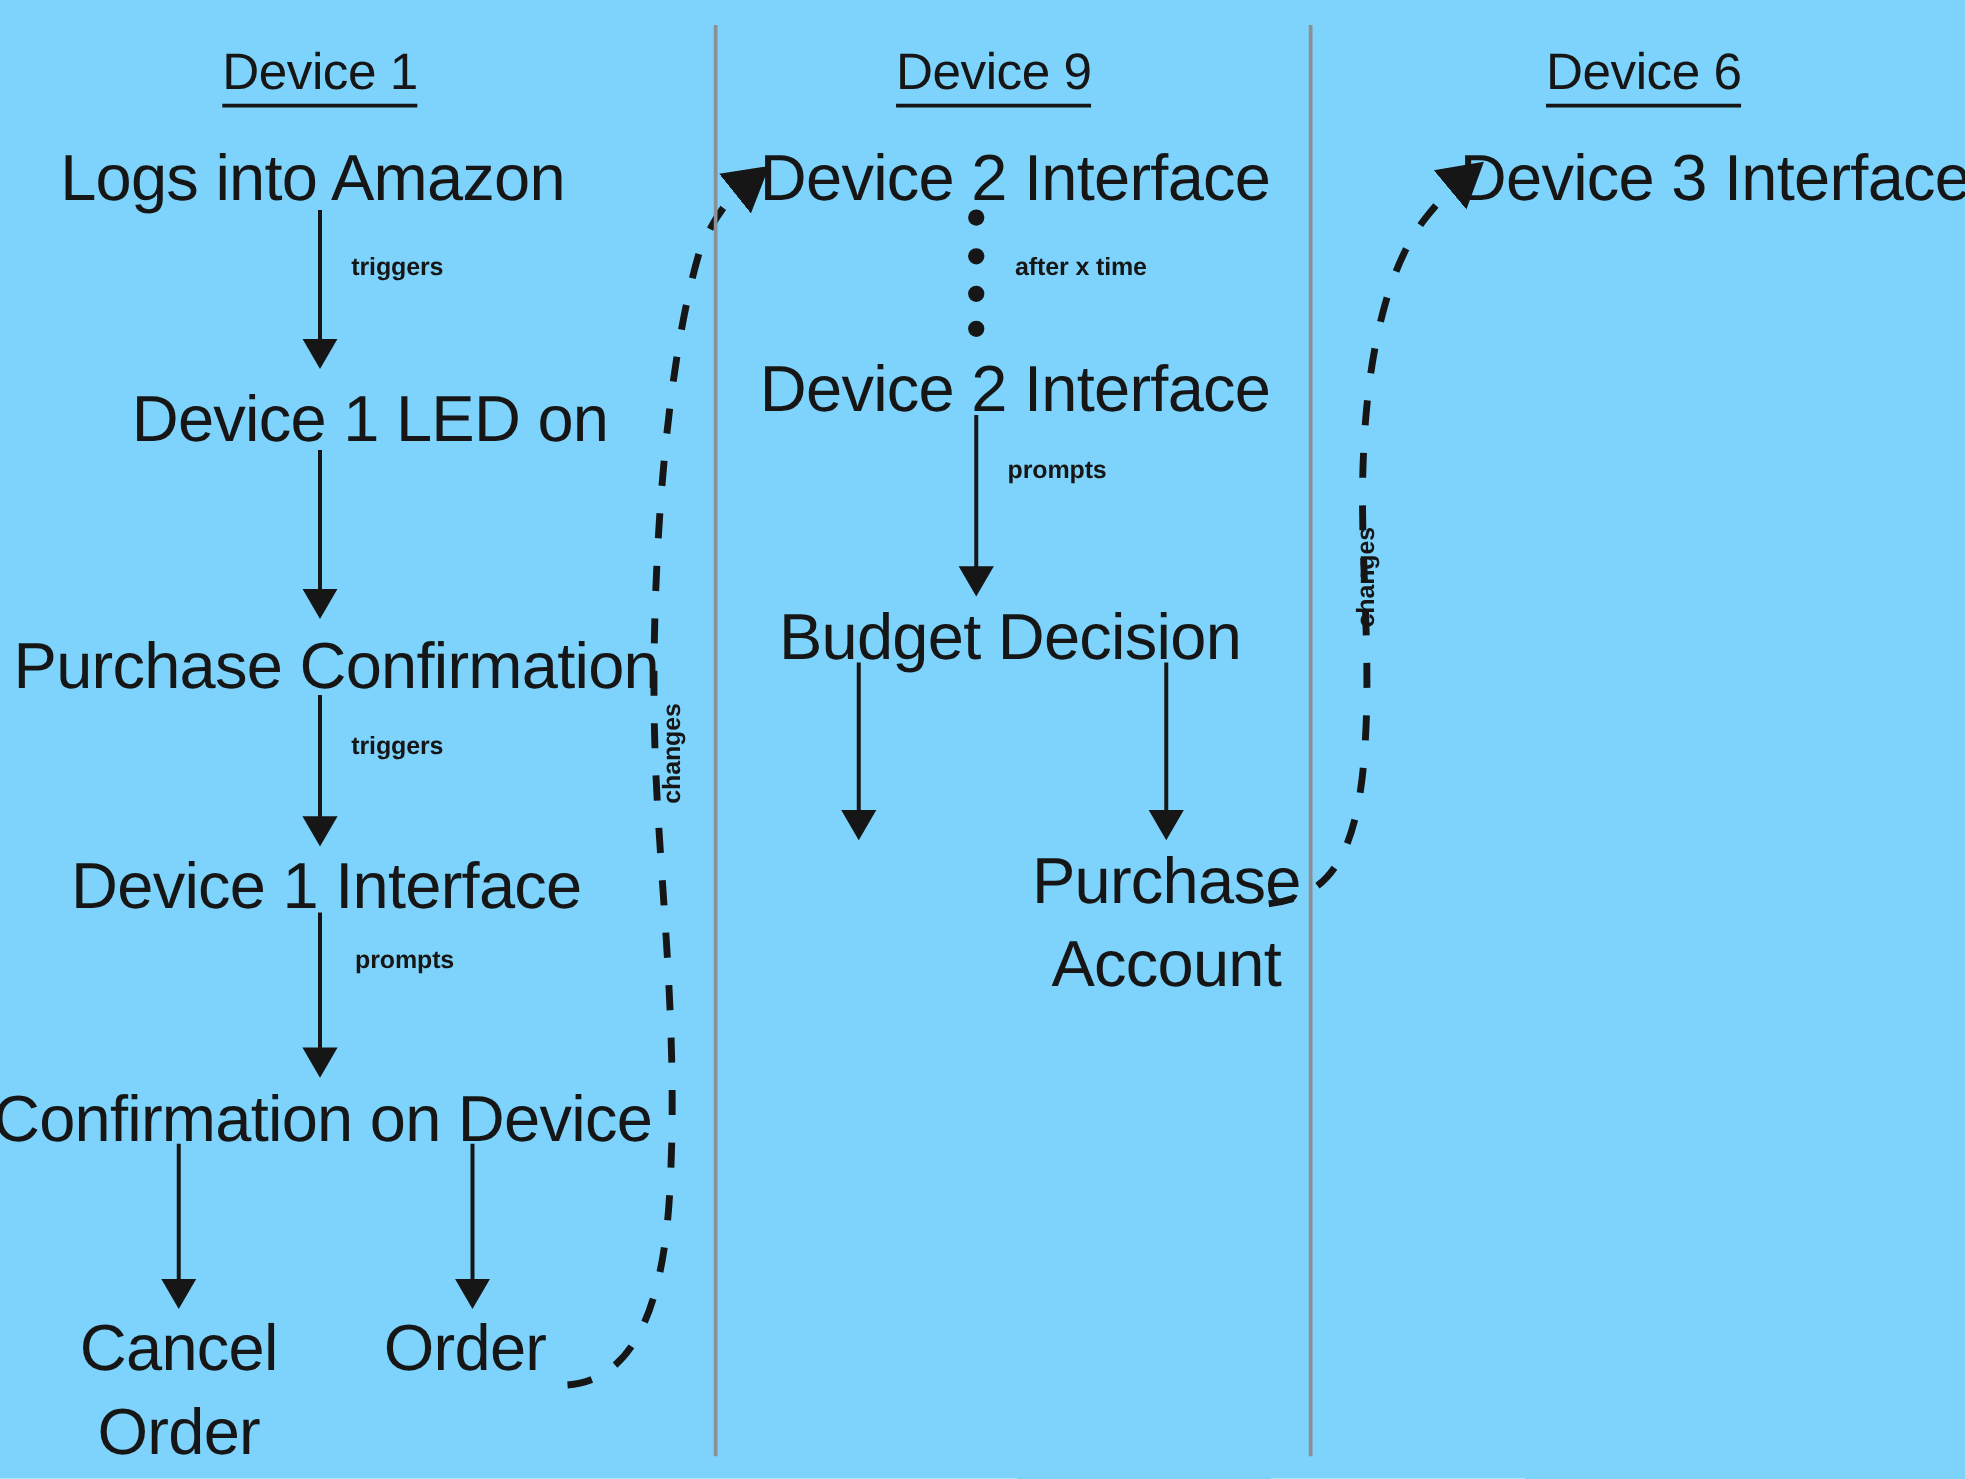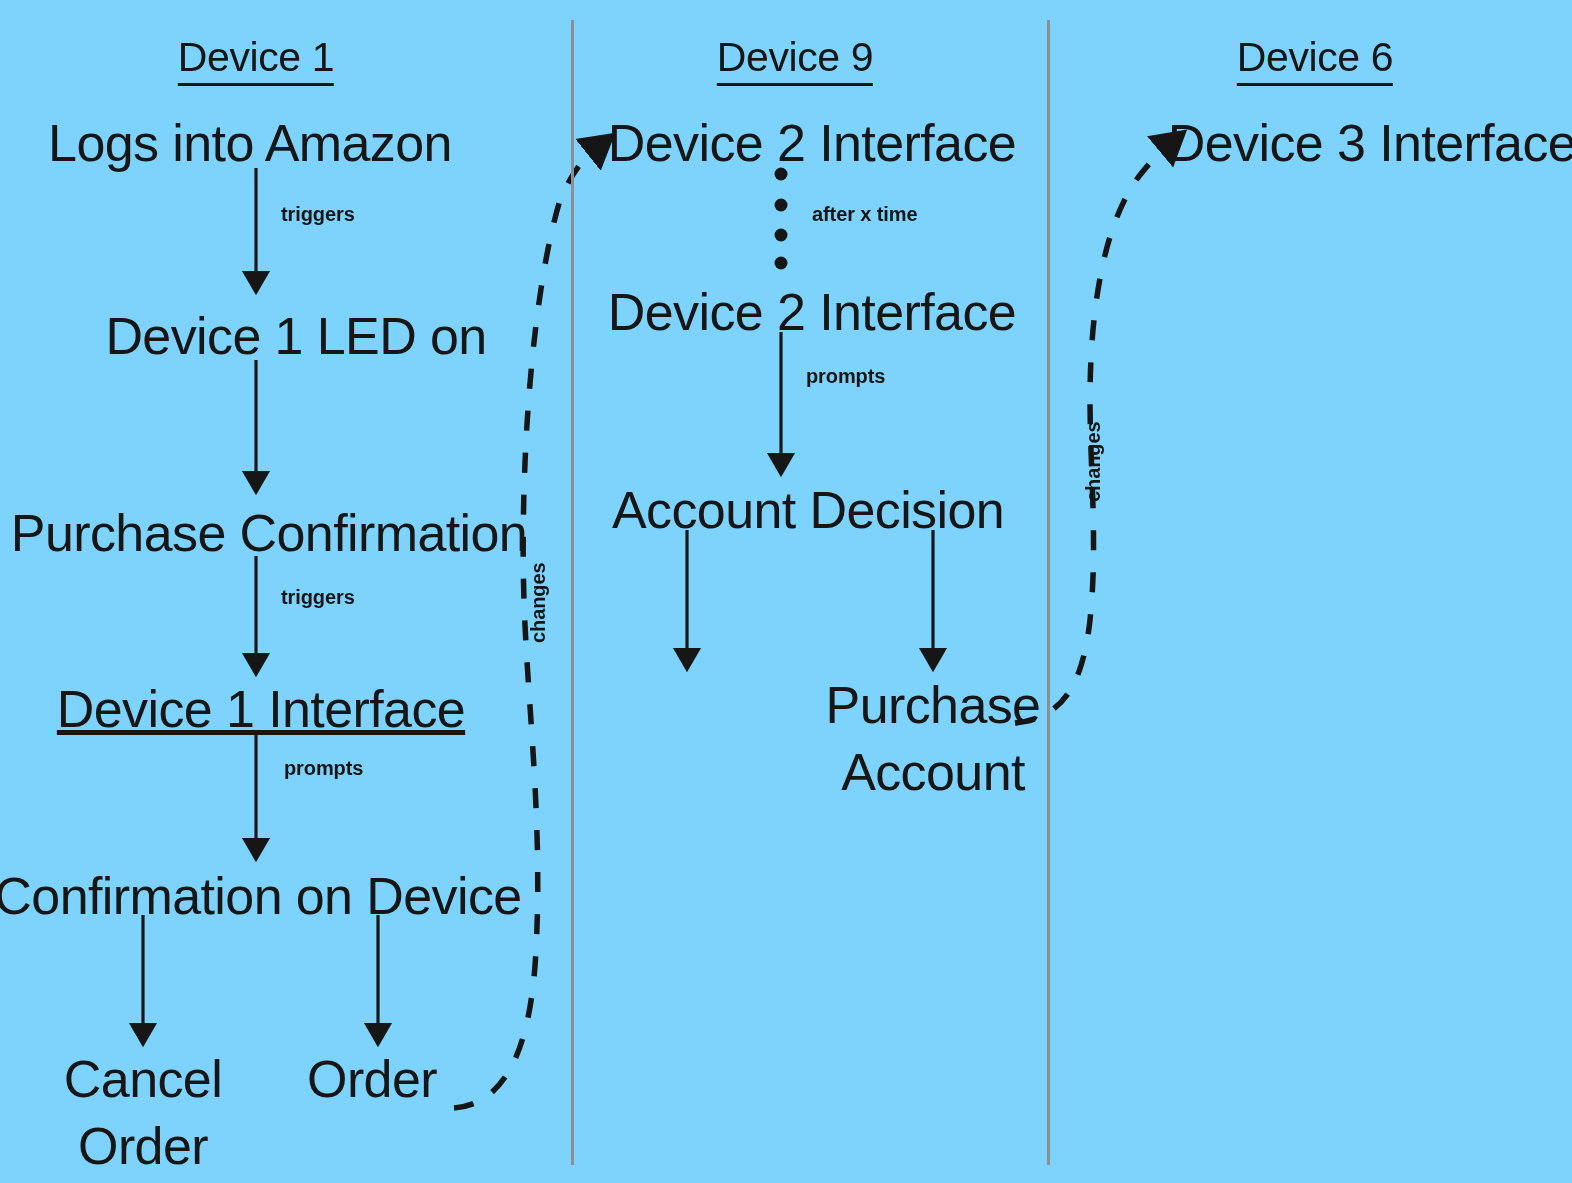--- a/index.html
+++ b/index.html
@@ -134,21 +134,21 @@
   <div class="col-title" style="left:1315px; top:34px;">
     <span>Device 6</span>
   </div>
 
   <div class="node" style="left:250px; top:110px;">Logs into Amazon</div>
 
   <div class="node" style="left:256px; top:303px;margin-left:40px;">Device 1 LED on</div>
 
   <div class="node" style="left:269px; top:500px;">Purchase Confirmation</div>
 
-  <div class="node" style="left:261px; top:676px;text-decoration:underline;">Device 1 Interface</div>
+  <div class="node" style="left:261px; top:676px;">Device 1 Interface</div>
 
   <div class="node" style="left:258px; top:863px;">Confirmation on Device</div>
 
   <div class="node two-line" style="left:143px; top:1046px; width:260px;">
     <div>Cancel</div>
     <div>Order</div>
   </div>
 
   <div class="node two-line" style="left:372px; top:1046px; width:260px;">
     <div>Order</div>
@@ -157,21 +157,21 @@
   <div class="edge-label" style="left:281px; top:203px;">triggers</div>
 
   <div class="edge-label" style="left:281px; top:586px;">triggers</div>
 
   <div class="edge-label" style="left:284px; top:757px;">prompts</div>
 
   <div class="node" style="left:812px; top:110px;">Device 2 Interface</div>
 
   <div class="node" style="left:812px; top:279px;">Device 2 Interface</div>
 
-  <div class="node" style="left:808px; top:477px;">Account Decision</div>
+  <div class="node" style="left:808px; top:477px;">Budget Decision</div>
 
   <div class="node two-line" style="left:687px; top:672px; width:280px;">
   </div>
 
   <div class="node two-line" style="left:933px; top:672px; width:280px;">
     <div>Purchase</div>
     <div>Account</div>
   </div>
 
   <div class="dot" style="left:781px; top:174px;"></div>

